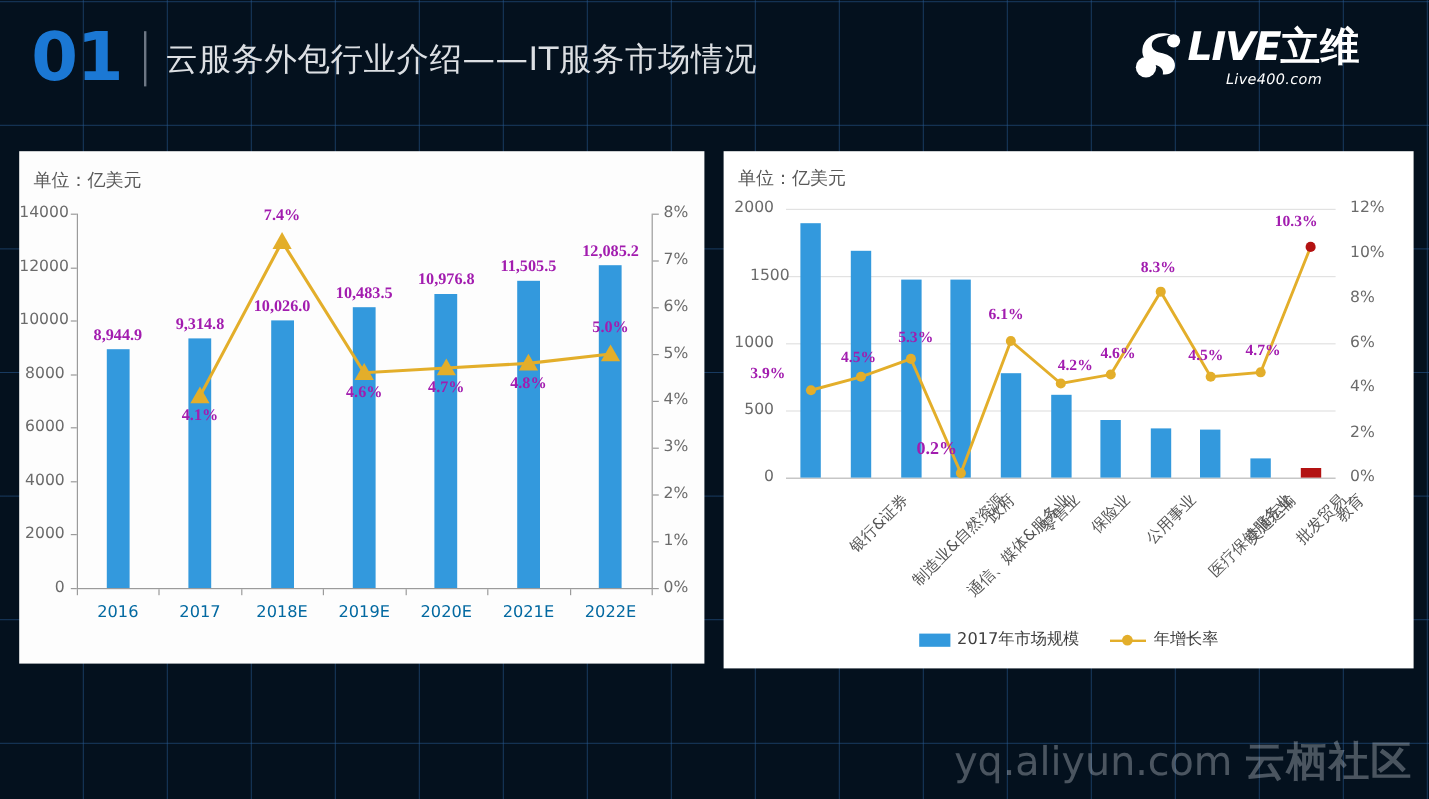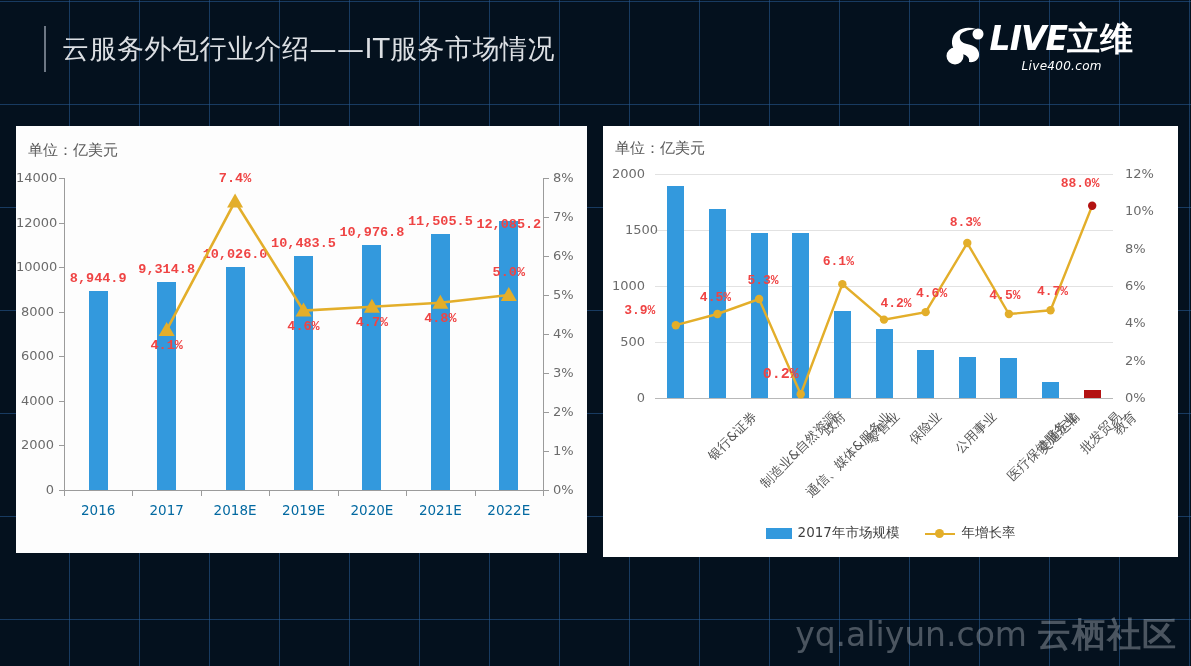--- a/index.html
+++ b/index.html
@@ -117,24 +117,24 @@
   }
   .ylab.right { text-align: left; }
 
   .bar { position: absolute; bottom: 0; background: #3399dd; }
   .bar.highlight { background: #b31212; }
 
   .dlabel {
     position: absolute;
     font-size: 13.5px;
     font-weight: bold;
-    color: #ef4444;
+    color: #a21caf;
     white-space: nowrap;
     text-align: center;
-    font-family: Liberation Mono, monospace;
+    font-family: Liberation Serif, serif;
   }
 
   .xlab {
     position: absolute;
     font-size: 13.5px;
     color: #0369a1;
     white-space: nowrap;
     text-align: center;
     font-family: "DejaVu Sans", "Liberation Sans", sans-serif;
   }
@@ -203,20 +203,21 @@
   }
 
   svg { display: block; overflow: visible; }
 </style>
 </head>
 <body>
 
 <div id="slide">
 
   <div id="header">
+    <div id="slide-number">01</div>
     <div id="header-divider"></div>
     <div id="header-title">云服务外包行业介绍——IT服务市场情况</div>
   </div>
 
   <div id="logo">
     <div id="logo-mark">
       <svg width="46" height="46" viewBox="0 0 46 46">
         <path d="M34 6 C22 2 11 8 10 18 C9.2 25 14 30 20 31
                  C25 32 28 35 27 39 C33 40 38 36 37 30
                  C36 24 30 22 25 21 C20 20 17 17 18 13
@@ -291,21 +292,21 @@
       <div class="tick-v" style="left: 253px; top: 365px;"></div>
       <div class="bar" style="left: 346.429px; top: 119.374px; width: 19px; height: 244.626px;"></div>
       <div class="dlabel" style="left: 310.929px; top: 99.3742px; width: 90px;">10,976.8</div>
       <div class="xlab" style="left: 315.929px; top: 376px; width: 80px;">2020E</div>
       <div class="tick-v" style="left: 322px; top: 365px;"></div>
       <div class="bar" style="left: 414.857px; top: 107.592px; width: 19px; height: 256.408px;"></div>
       <div class="dlabel" style="left: 379.357px; top: 87.5917px; width: 90px;">11,505.5</div>
       <div class="xlab" style="left: 384.357px; top: 376px; width: 80px;">2021E</div>
       <div class="tick-v" style="left: 390px; top: 365px;"></div>
       <div class="bar" style="left: 483.286px; top: 94.6727px; width: 19px; height: 269.327px;"></div>
-      <div class="dlabel" style="left: 447.786px; top: 74.6727px; width: 90px; margin-top: 16px;">12,085.2</div>
+      <div class="dlabel" style="left: 447.786px; top: 74.6727px; width: 90px;">12,085.2</div>
       <div class="xlab" style="left: 452.786px; top: 376px; width: 80px;">2022E</div>
       <div class="tick-v" style="left: 459px; top: 365px;"></div>
       <div class="tick-v" style="left: 527px; top: 365px;"></div>
       <svg width="571" height="427" style="position: absolute; left: 0px; top: 0px; pointer-events: none;">
         <polyline points="150.64285714285714,204.10000000000002 219.07142857142858,75.39999999999998 287.5,184.60000000000002 355.92857142857144,180.7 424.3571428571429,176.8 492.7857142857143,169" fill="none" stroke="#e3ae2a" stroke-width="2.6"></polyline>
         <polygon points="150.64285714285714,196.10000000000002 142.64285714285714,210.10000000000002 158.64285714285714,210.10000000000002" fill="#e3ae2a"></polygon>
         <polygon points="219.07142857142858,67.39999999999998 211.07142857142858,81.39999999999998 227.07142857142858,81.39999999999998" fill="#e3ae2a"></polygon>
         <polygon points="287.5,176.60000000000002 279.5,190.60000000000002 295.5,190.60000000000002" fill="#e3ae2a"></polygon>
         <polygon points="355.92857142857144,172.7 347.92857142857144,186.7 363.92857142857144,186.7" fill="#e3ae2a"></polygon>
         <polygon points="424.3571428571429,168.8 416.3571428571429,182.8 432.3571428571429,182.8" fill="#e3ae2a"></polygon>
@@ -390,21 +391,21 @@
       <div class="dlabel" style="left: 8.81818px; top: 177.2px; width: 56px; font-size: 13px;">3.9%</div>
       <div class="dlabel" style="left: 84.4545px; top: 164px; width: 56px; font-size: 13px;">4.5%</div>
       <div class="dlabel" style="left: 132.091px; top: 147.067px; width: 56px; font-size: 13px;">5.3%</div>
       <div class="dlabel" style="left: 149.727px; top: 240.267px; width: 56px; font-size: 15px;">0.2%</div>
       <div class="dlabel" style="left: 207.364px; top: 128.133px; width: 56px; font-size: 13px;">6.1%</div>
       <div class="dlabel" style="left: 265px; top: 169.6px; width: 56px; font-size: 13px;">4.2%</div>
       <div class="dlabel" style="left: 300.636px; top: 160.133px; width: 56px; font-size: 13px;">4.6%</div>
       <div class="dlabel" style="left: 334.273px; top: 89.0667px; width: 56px; font-size: 13px;">8.3%</div>
       <div class="dlabel" style="left: 373.909px; top: 162px; width: 56px; font-size: 13px;">4.5%</div>
       <div class="dlabel" style="left: 421.545px; top: 158.267px; width: 56px; font-size: 13px;">4.7%</div>
-      <div class="dlabel" style="left: 449.182px; top: 49.7333px; width: 56px; font-size: 13px;">88.0%</div>
+      <div class="dlabel" style="left: 449.182px; top: 49.7333px; width: 56px; font-size: 13px;">10.3%</div>
     </div>
 
   <div id="watermark">
     <span id="watermark-url">yq.aliyun.com</span>
     <span id="watermark-cn">云栖社区</span>
   </div>
 
 </div>
 
 </body></html>

